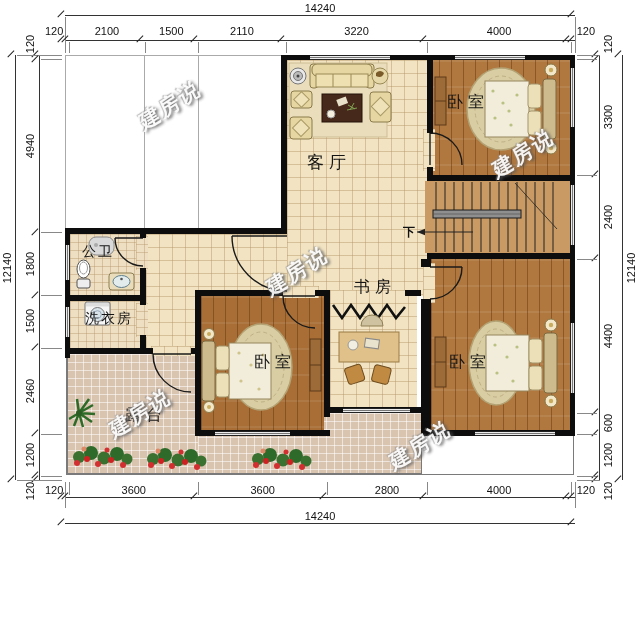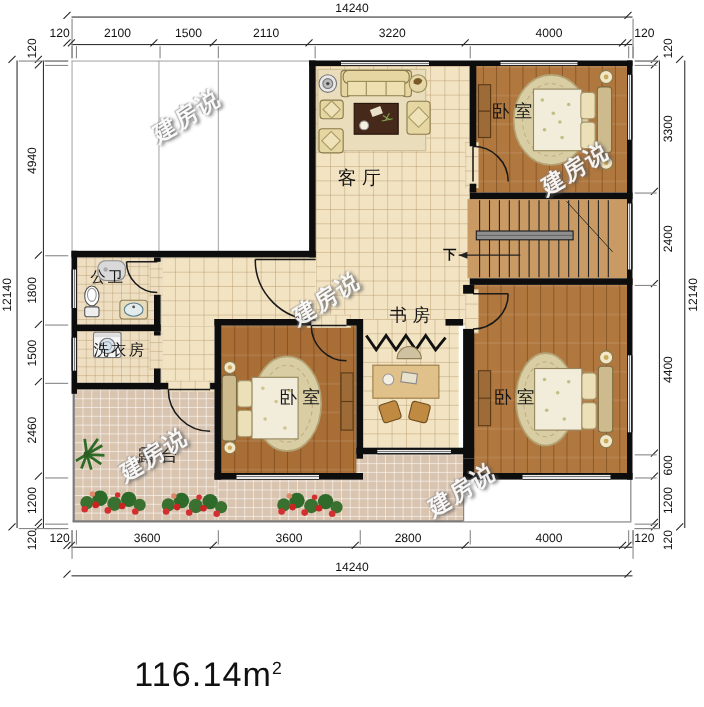--- a/index.html
+++ b/index.html
@@ -346,21 +346,21 @@
     <div class="ext" style="left: 427.444px; top: 482px; width: 1px; height: 13px;"></div>
     <div class="tick" style="left: 566.202px; top: 496.4px;"></div>
     <div class="ext" style="left: 570.702px; top: 482px; width: 1px; height: 13px;"></div>
     <div class="tick" style="left: 570.5px; top: 496.4px;"></div>
     <div class="ext" style="left: 575px; top: 482px; width: 1px; height: 13px;"></div>
     <div class="ext" style="left: 575px; top: 482px; width: 1px; height: 26px;"></div>
     <div class="tick" style="left: 570.5px; top: 522.4px;"></div>
     <span class="dim-label" style="left: 54.1489px; top: 490px;">120</span>
     <span class="dim-label" style="left: 133.764px; top: 490px;">3600</span>
     <span class="dim-label" style="left: 262.697px; top: 490px;">3600</span>
-    <span class="dim-label" style="left: 371px; top: 490px;">2800</span>
+    <span class="dim-label" style="left: 387px; top: 490px;">2800</span>
     <span class="dim-label" style="left: 499.073px; top: 490px;">4000</span>
     <span class="dim-label" style="left: 585.851px; top: 490px;">120</span>
     <span class="dim-label" style="left: 320px; top: 516px;">14240</span>
     <div class="dim-line" style="left: 39px; top: 55px; width: 1px; height: 425px;"></div>
     <div class="dim-line" style="left: 15px; top: 55px; width: 1px; height: 425px;"></div>
     <div class="tick" style="left: 34.5px; top: 54.4px;"></div>
     <div class="ext" style="left: 41px; top: 55px; width: 21px; height: 1px;"></div>
     <div class="ext" style="left: 17px; top: 55px; width: 45px; height: 1px;"></div>
     <div class="tick" style="left: 10.5px; top: 54.4px;"></div>
     <div class="tick" style="left: 34.5px; top: 58.601px;"></div>
@@ -415,14 +415,13 @@
     <span class="dim-label rot" style="left: 608px; top: 335.766px;">4400</span>
     <span class="dim-label rot" style="left: 608px; top: 423.287px;">600</span>
     <span class="dim-label rot" style="left: 608px; top: 454.794px;">1200</span>
     <span class="dim-label rot" style="left: 608px; top: 490.9px;">120</span>
     <span class="dim-label rot" style="left: 631px; top: 267.5px;">12140</span>
   </div>
 
 <div id="title-row">
 </div>
 <div id="area-row">
-  <span id="area-value"><span>116.14</span><span>m</span><sup>2</sup></span>
 </div>
 
 </body></html>

